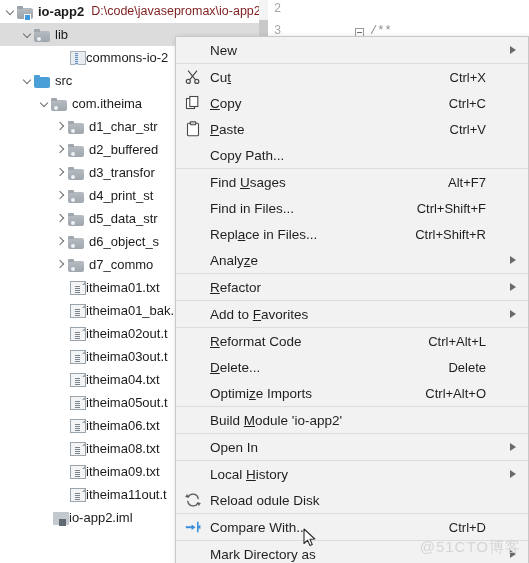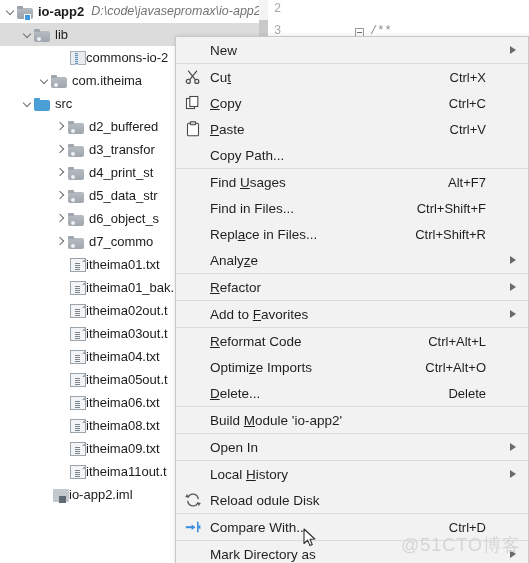--- a/index.html
+++ b/index.html
@@ -65,24 +65,23 @@
 
   .ticon {
     flex: 0 0 16px;
     width: 16px; height: 16px;
     margin-right: 5px;
     position: relative;
   }
   .tlabel { flex: 0 0 auto; }
   .tlabel.bold { font-weight: bold; }
   .tpath {
-    color: #737373;
+    color: #7f1d1d;
     margin-left: 7px;
     font-size: 12.5px;
-    font-style: italic;
   }
 
   
   .ic-folder-grey {
     background: linear-gradient(#b6bcc2,#9fa6ad);
     border-radius: 1px 2px 2px 2px;
     width: 15px; height: 11px;
     margin-top: 3px;
   }
   .ic-folder-grey::before{
@@ -257,21 +256,21 @@
     position:absolute;
     left:303px; top:528px;
     z-index:80;
     pointer-events:none;
   }
 
   
   #watermark{
     position:absolute;
     right:8px; bottom:6px;
-    font-size:18px;
+    font-size:15px;
     color:#d6d6d6;
     letter-spacing:1px;
     z-index:90;
     font-family:"Liberation Sans", sans-serif;
   }
 </style>
 </head>
 <body>
 
 <div id="ide">
@@ -301,30 +300,36 @@
         <div class="ticon ic-folder-grey"></div>
         <span class="tlabel">lib</span>
       </div>
       <div class="tree-row">
         <div style="flex: 0 0 55px;"></div>
         <div class="twisty none"></div>
         <div class="ticon ic-jar"></div>
         <span class="tlabel">commons-io-2</span>
       </div>
       <div class="tree-row">
-        <div style="flex: 0 0 38px;"></div>
-        <div class="twisty open"></div>
-        <div class="ticon ic-folder-grey"></div>
-        <span class="tlabel">com.itheima</span>
-      </div>
-      <div class="tree-row">
         <div style="flex: 0 0 21px;"></div>
         <div class="twisty open"></div>
         <div class="ticon ic-folder-blue"></div>
         <span class="tlabel">src</span>
+      </div>
+      <div class="tree-row">
+        <div style="flex: 0 0 38px;"></div>
+        <div class="twisty open"></div>
+        <div class="ticon ic-folder-grey"></div>
+        <span class="tlabel">com.itheima</span>
+      </div>
+      <div class="tree-row">
+        <div style="flex: 0 0 55px;"></div>
+        <div class="twisty closed"></div>
+        <div class="ticon ic-folder-grey"></div>
+        <span class="tlabel">d1_char_str</span>
       </div>
       <div class="tree-row">
         <div style="flex: 0 0 55px;"></div>
         <div class="twisty closed"></div>
         <div class="ticon ic-folder-grey"></div>
         <span class="tlabel">d2_buffered</span>
       </div>
       <div class="tree-row">
         <div style="flex: 0 0 55px;"></div>
         <div class="twisty closed"></div>
@@ -522,28 +527,28 @@
       </div>
       <div class="menu-sep"></div>
       <div class="menu-item">
         <div class="mi-icon"></div>
         <span class="mi-label"><u>R</u>eformat Code</span>
         <span class="mi-shortcut">Ctrl+Alt+L</span>
         <div class="mi-arrow"></div>
       </div>
       <div class="menu-item">
         <div class="mi-icon"></div>
+        <span class="mi-label"><u>D</u>elete...</span>
+        <span class="mi-shortcut">Delete</span>
+        <div class="mi-arrow"></div>
+      </div>
+      <div class="menu-item">
+        <div class="mi-icon"></div>
         <span class="mi-label">Optimi<u>z</u>e Imports</span>
         <span class="mi-shortcut">Ctrl+Alt+O</span>
-        <div class="mi-arrow"></div>
-      </div>
-      <div class="menu-item">
-        <div class="mi-icon"></div>
-        <span class="mi-label"><u>D</u>elete...</span>
-        <span class="mi-shortcut">Delete</span>
         <div class="mi-arrow"></div>
       </div>
       <div class="menu-sep"></div>
       <div class="menu-item">
         <div class="mi-icon"></div>
         <span class="mi-label">Build <u>M</u>odule 'io-app2'</span>
         <div class="mi-arrow"></div>
       </div>
       <div class="menu-sep"></div>
       <div class="menu-item">

